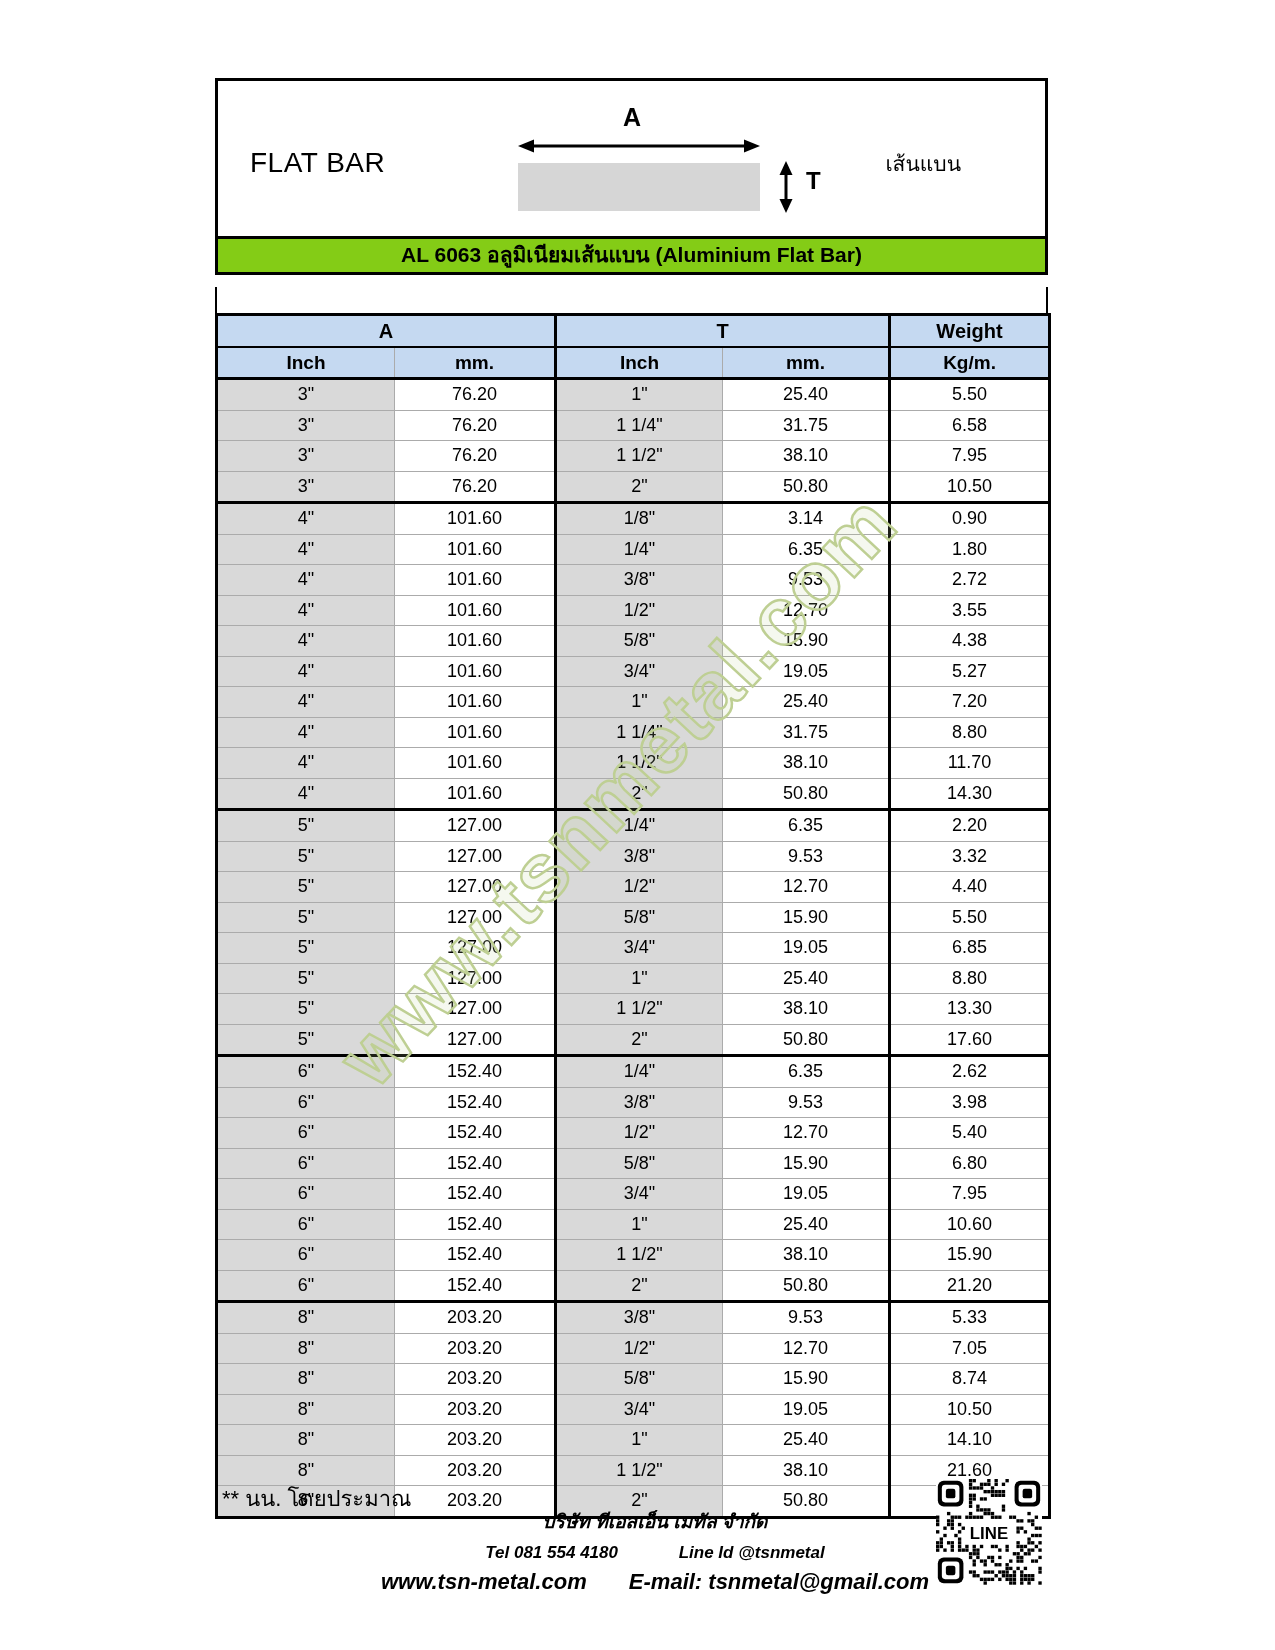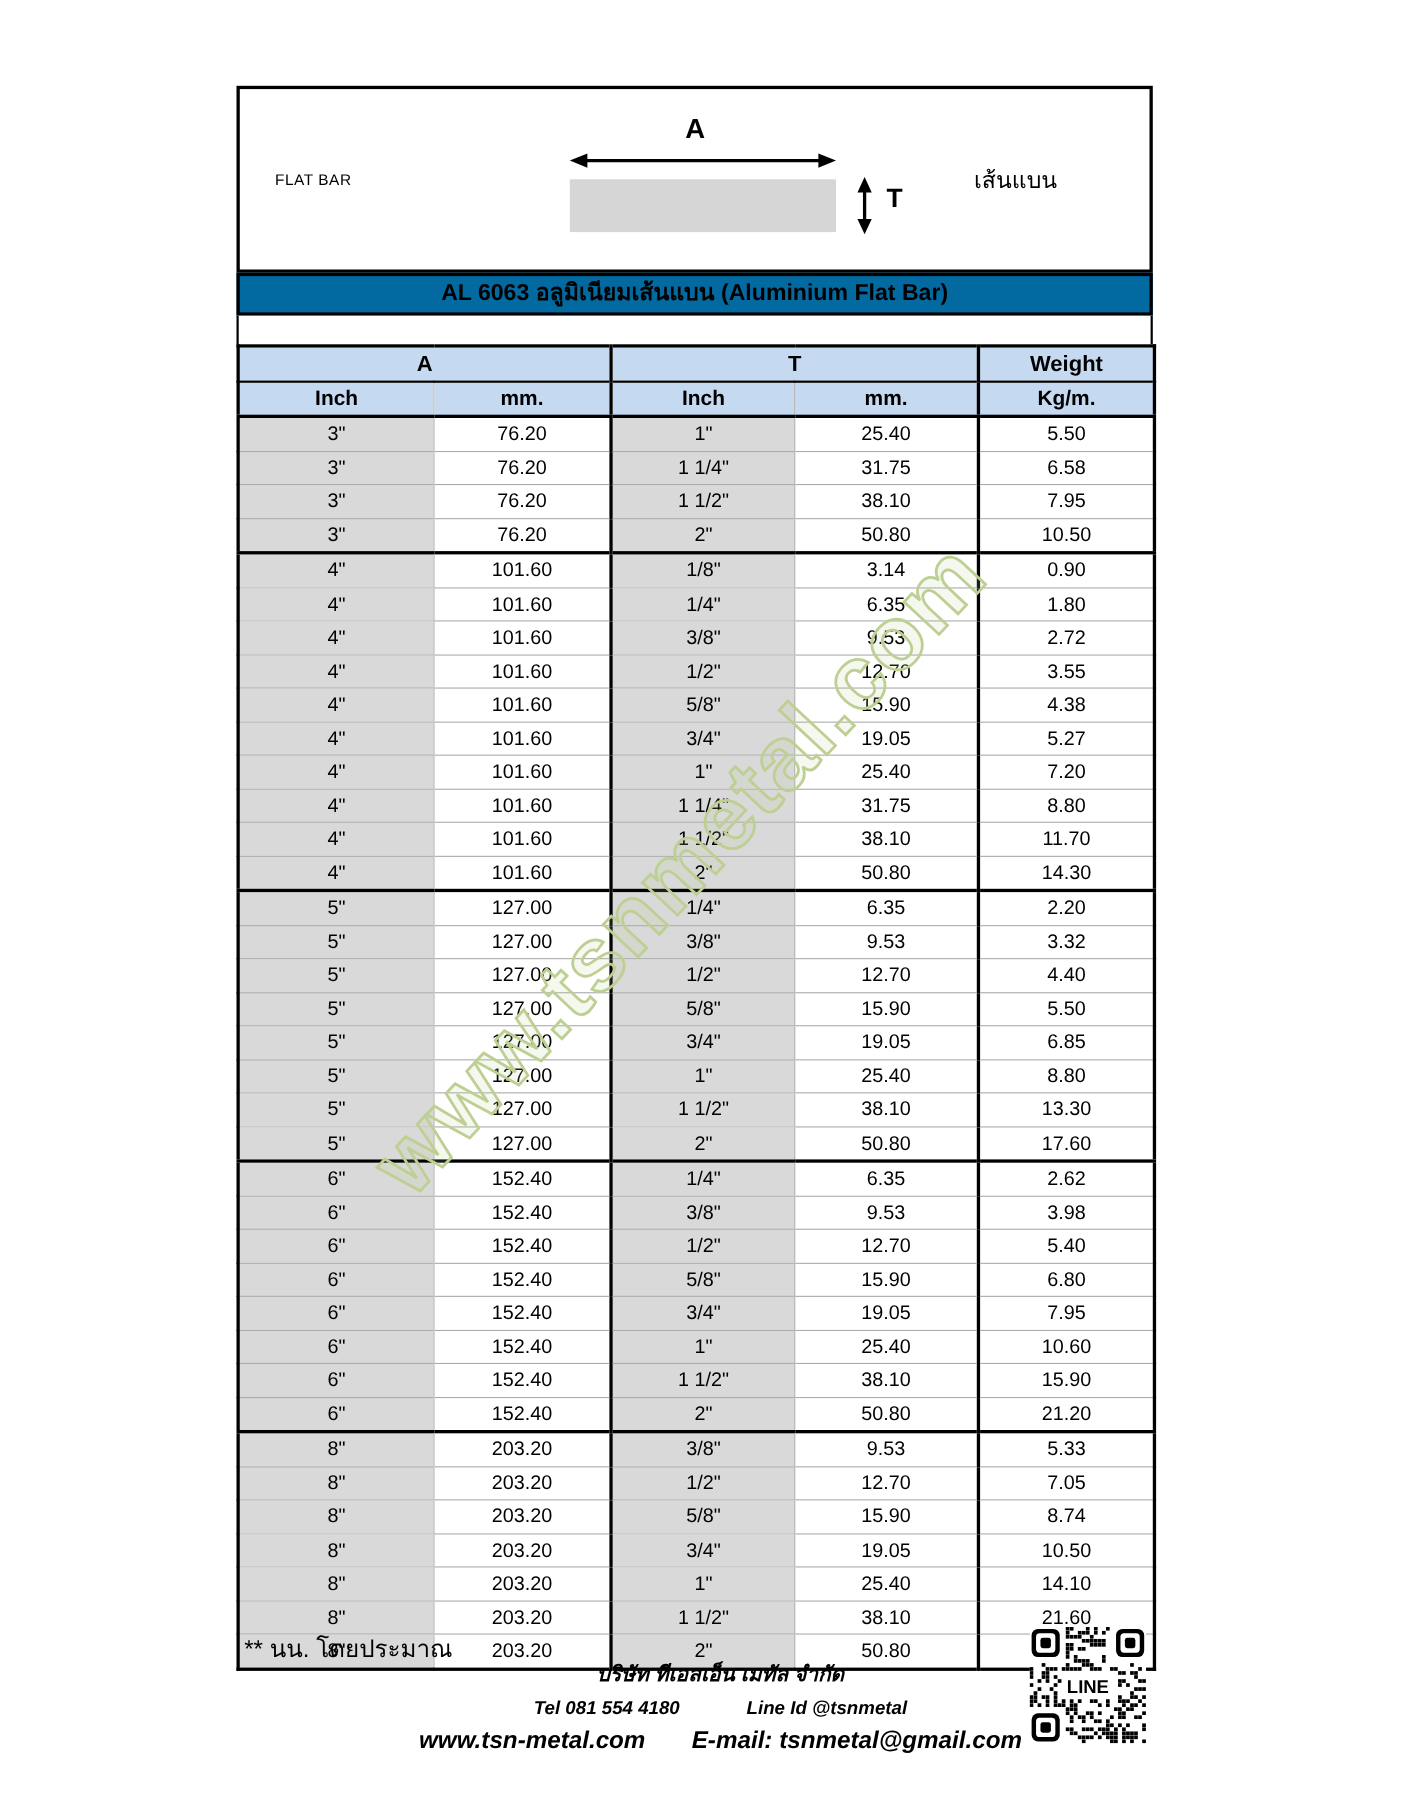--- a/index.html
+++ b/index.html
@@ -3,32 +3,32 @@
 <meta charset="utf-8">
 <style>
   html,body { margin:0; padding:0; background:#fff; }
   body { width:1275px; height:1650px; font-family:"Liberation Sans","DejaVu Sans",sans-serif; color:#000; }
   .page { position:relative; width:1275px; height:1650px; overflow:hidden; background:#fff; }
 
   
   .top-box { position:absolute; left:215px; top:78px; width:833px; height:170px;
              border:3px solid #000; box-sizing:border-box; background:#fff; }
   .flat-bar-label { position:absolute; left:32px; top:50%; transform:translateY(-50%);
-                    font-size:14px; letter-spacing:0.5px; }
+                    font-size:28px; letter-spacing:0.5px; }
   .dim-a-label { position:absolute; left:384px; top:22px; width:60px; text-align:center;
                  font-weight:bold; font-size:25px; }
   .arrow-h { position:absolute; left:300px; top:57px; width:242px; height:16px; }
   .bar-rect { position:absolute; left:300px; top:82px; width:242px; height:48px; background:#d6d6d6; }
   .arrow-v { position:absolute; left:560px; top:80px; width:16px; height:52px; }
   .dim-t-label { position:absolute; left:588px; top:86px; font-weight:bold; font-size:24px; }
   .label-th { position:absolute; right:84px; top:50%; transform:translateY(-50%); font-size:21px; }
 
   
-  .title-bar { position:absolute; left:215px; top:248px; width:833px; height:39px; box-sizing:border-box;
-               background:#0369a1; border:3px solid #000; text-align:center;
+  .title-bar { position:absolute; left:215px; top:236px; width:833px; height:39px; box-sizing:border-box;
+               background:#84cc16; border:3px solid #000; text-align:center;
                font-weight:bold; font-size:21px; line-height:32px; }
   .spacer-row { position:absolute; left:215px; top:287px; width:833px; height:26px; box-sizing:border-box;
                 border-left:2px solid #000; border-right:2px solid #000; background:#fff; }
 
   
   table.spec { position:absolute; left:215px; top:313px; width:833px;
                border-collapse:collapse; table-layout:fixed; border:3px solid #000; }
   .spec th, .spec td { text-align:center; padding:0; overflow:hidden; }
   .spec thead th { background:#c5d9f1; font-weight:bold; }
   .spec tr.groups th { font-size:20px; height:30px; border-bottom:2px solid #000; }

